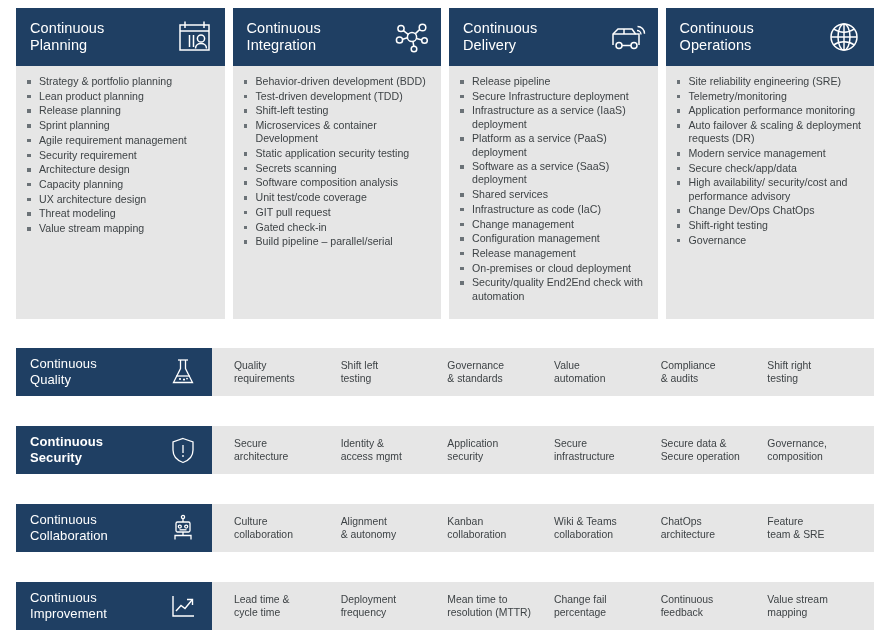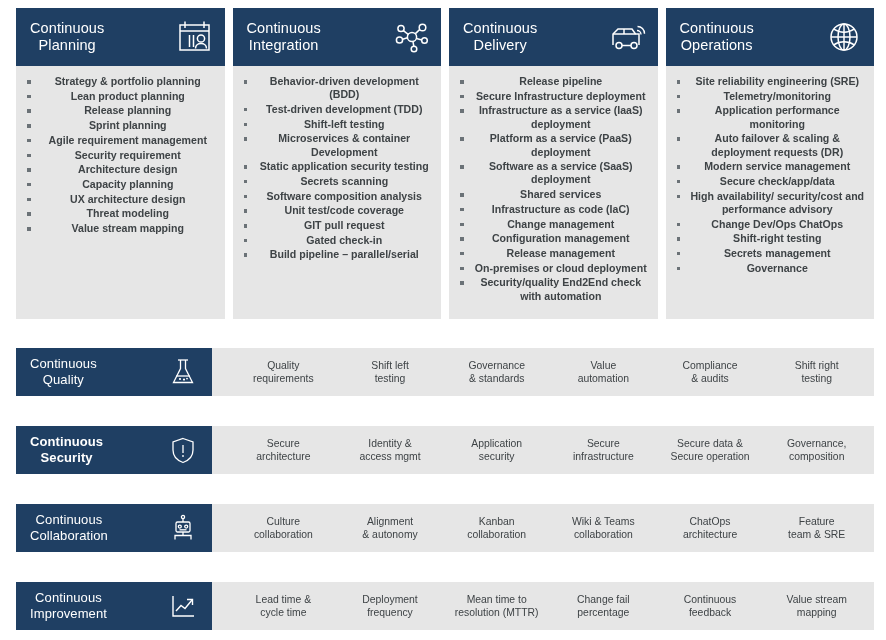--- a/index.html
+++ b/index.html
@@ -10,21 +10,20 @@
     width: 886px;
     height: 640px;
     background: #ffffff;
     font-family: "Liberation Sans", sans-serif;
     overflow: hidden;
   }
   .canvas {
     position: relative;
     width: 886px;
     height: 640px;
-    text-align: center;
   }
 
   
   .pillars {
     position: absolute;
     left: 16px;
     top: 8px;
     width: 858px;
     display: flex;
     gap: 8px;
@@ -57,21 +56,20 @@
     width: 36px;
     height: 34px;
     display: flex;
     align-items: center;
     justify-content: center;
   }
   .pillar-body {
     flex: 1;
     padding: 9px 8px 8px 8px;
     box-sizing: border-box;
-    font-weight: bold;
   }
   ul.items {
     list-style: none;
     margin: 0;
     padding: 0;
   }
   ul.items li {
     position: relative;
     padding-left: 15px;
     color: #3e4346;
@@ -280,21 +278,20 @@
         <ul class="items">
           <li>Site reliability engineering (SRE)</li>
           <li>Telemetry/monitoring</li>
           <li>Application performance monitoring</li>
           <li>Auto failover &amp; scaling &amp; deployment requests (DR)</li>
           <li>Modern service management</li>
           <li>Secure check/app/data</li>
           <li>High availability/ security/cost and performance advisory</li>
           <li>Change Dev/Ops ChatOps</li>
           <li>Shift-right testing</li>
-          <li>Secrets management</li>
           <li>Governance</li>
         </ul>
       </div>
     </div>
 
   </div>
 
   <div class="rows">
 
     <div class="prow">

